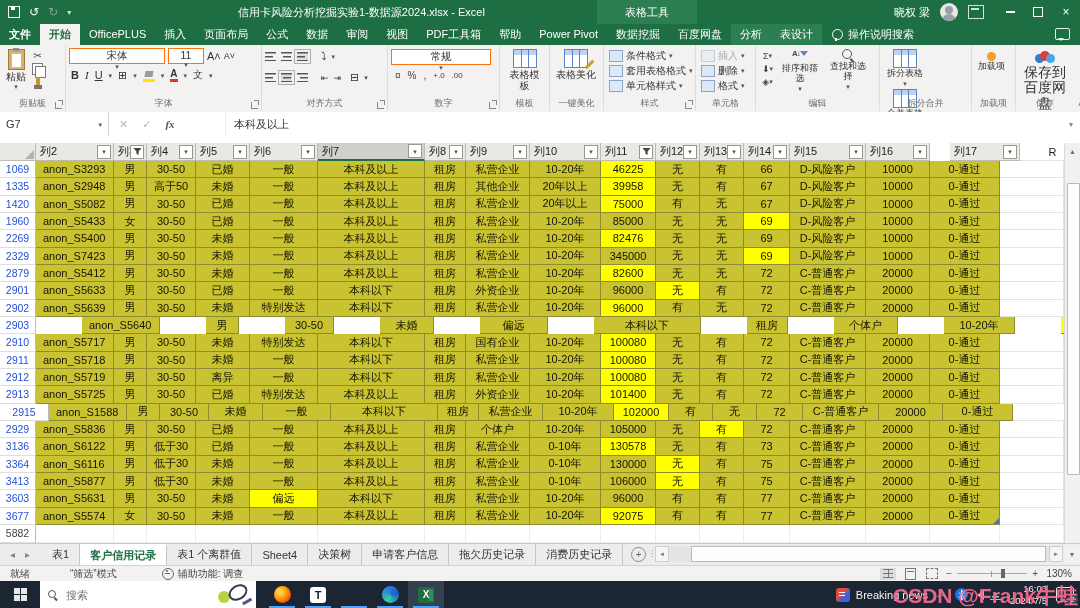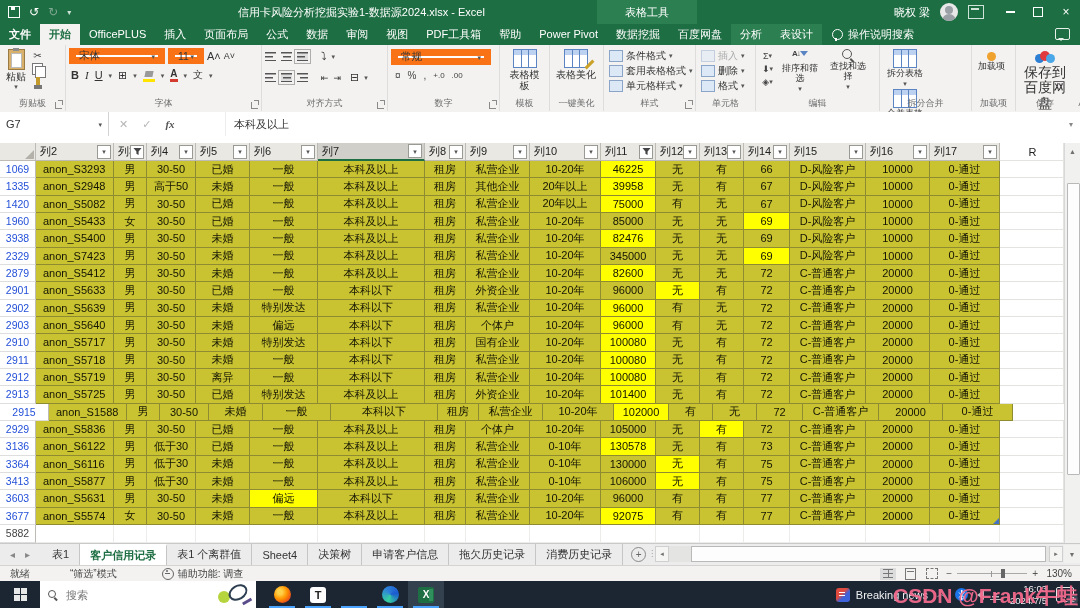--- a/index.html
+++ b/index.html
@@ -54,21 +54,21 @@
   
   .clipicon{width:15px;height:19px;background:#d8b06c;border:1px solid #9a7b43;position:relative;}
   .clipicon:before{content:"";position:absolute;left:2px;top:3px;width:9px;height:13px;background:#fff;border:1px solid #bbb;}
   .clipicon:after{content:"";position:absolute;left:4px;top:-2px;width:6px;height:3px;background:#8c8c8c;}
   .scissors:before{content:"✂";font-size:10px;color:#444;}
   .copyicon{width:9px;height:10px;border:1px solid #777;background:#fff;position:relative;}
   .copyicon:before{content:"";position:absolute;left:2px;top:2px;width:9px;height:10px;border:1px solid #777;background:#fff;}
   .brushicon{width:4px;height:9px;background:#c49a2a;position:relative;}
   .brushicon:before{content:"";position:absolute;left:-2px;top:8px;width:8px;height:4px;background:#777;}
   
-  .combo{display:inline-flex;align-items:center;justify-content:space-between;background:#fff;border:7px solid #f97316;height:16px;padding:0 3px;box-sizing:border-box;font-size:10.5px;}
+  .combo{display:inline-flex;align-items:center;justify-content:space-between;background:#fff;border:1px solid #f97316;height:16px;padding:0 3px;box-sizing:border-box;font-size:10.5px;flex-direction:column;}
   .fontrow{display:flex;gap:3px;align-items:center;}
   .fmtrow{display:flex;gap:6px;align-items:center;margin-top:4px;padding-left:2px;}
   .fmtglyph{font-size:11px;color:#333;}
   .fmtglyph.b{font-weight:bold;}
   .fmtglyph.i{font-style:italic;font-family:"Liberation Serif",serif;}
   .fmtglyph.u{text-decoration:underline;}
   .fillglyph{width:12px;height:9px;position:relative;}
   .fillglyph:before{content:"";position:absolute;left:2px;top:0;width:8px;height:6px;background:#9a9a9a;transform:skewX(-12deg);}
   .fillglyph:after{content:"";position:absolute;left:0;bottom:-2px;width:12px;height:3px;background:#ffe400;}
   .fcolglyph{font-size:10px;font-weight:bold;color:#333;border-bottom:3px solid #d23b2e;line-height:1;padding-bottom:0px;}
@@ -571,21 +571,21 @@
           <span class="hbtn"></span>
         </div>
         <div class="hcell" style="width: 76px;">
           <span class="hlab">列15</span>
           <span class="hbtn"></span>
         </div>
         <div class="hcell" style="width: 64px;">
           <span class="hlab">列16</span>
           <span class="hbtn"></span>
         </div>
-        <div class="hcell" style="width: 70px;">
+        <div class="hcell" style="width: 70px; margin-left: 20px;">
           <span class="hlab">列17</span>
           <span class="hbtn"></span>
         </div>
         <div class="hcell hout" style="width: 64px;">
           <span class="hlab">R</span>
         </div>
       </div>
     <div>
         <div class="trow" style="height: 17.333px;">
           <div class="rnum" style="width: 36px;">1069</div>
@@ -661,21 +661,21 @@
           <div class="tcell" style="width: 55px;">85000</div>
           <div class="tcell" style="width: 44px;">无</div>
           <div class="tcell" style="width: 44px;">无</div>
           <div class="tcell hl" style="width: 46px;">69</div>
           <div class="tcell" style="width: 76px;">D-风险客户</div>
           <div class="tcell" style="width: 64px;">10000</div>
           <div class="tcell" style="width: 70px;">0-通过</div>
           <div class="tcell rcol" style="width: 64px;"></div>
         </div>
         <div class="trow" style="height: 17.333px;">
-          <div class="rnum" style="width: 36px;">3938</div>
+          <div class="rnum" style="width: 36px;">2269</div>
           <div class="tcell left" style="width: 78px;">anon_S5400</div>
           <div class="tcell" style="width: 33px;">男</div>
           <div class="tcell" style="width: 49px;">30-50</div>
           <div class="tcell" style="width: 54px;">未婚</div>
           <div class="tcell" style="width: 68px;">一般</div>
           <div class="tcell" style="width: 107px;">本科及以上</div>
           <div class="tcell" style="width: 41px;">租房</div>
           <div class="tcell" style="width: 64px;">私营企业</div>
           <div class="tcell" style="width: 71px;">10-20年</div>
           <div class="tcell hl" style="width: 55px;">82476</div>
@@ -760,21 +760,21 @@
           <div class="tcell" style="width: 71px;">10-20年</div>
           <div class="tcell hl" style="width: 55px;">96000</div>
           <div class="tcell" style="width: 44px;">有</div>
           <div class="tcell" style="width: 44px;">无</div>
           <div class="tcell" style="width: 46px;">72</div>
           <div class="tcell" style="width: 76px;">C-普通客户</div>
           <div class="tcell" style="width: 64px;">20000</div>
           <div class="tcell" style="width: 70px;">0-通过</div>
           <div class="tcell rcol" style="width: 64px;"></div>
         </div>
-        <div class="trow" style="height: 17.333px;">
+        <div class="trow" style="height: 17.333px; gap: 46px;">
           <div class="rnum" style="width: 36px;">2903</div>
           <div class="tcell left" style="width: 78px;">anon_S5640</div>
           <div class="tcell" style="width: 33px;">男</div>
           <div class="tcell" style="width: 49px;">30-50</div>
           <div class="tcell" style="width: 54px;">未婚</div>
           <div class="tcell" style="width: 68px;">偏远</div>
           <div class="tcell" style="width: 107px;">本科以下</div>
           <div class="tcell" style="width: 41px;">租房</div>
           <div class="tcell" style="width: 64px;">个体户</div>
           <div class="tcell" style="width: 71px;">10-20年</div>

